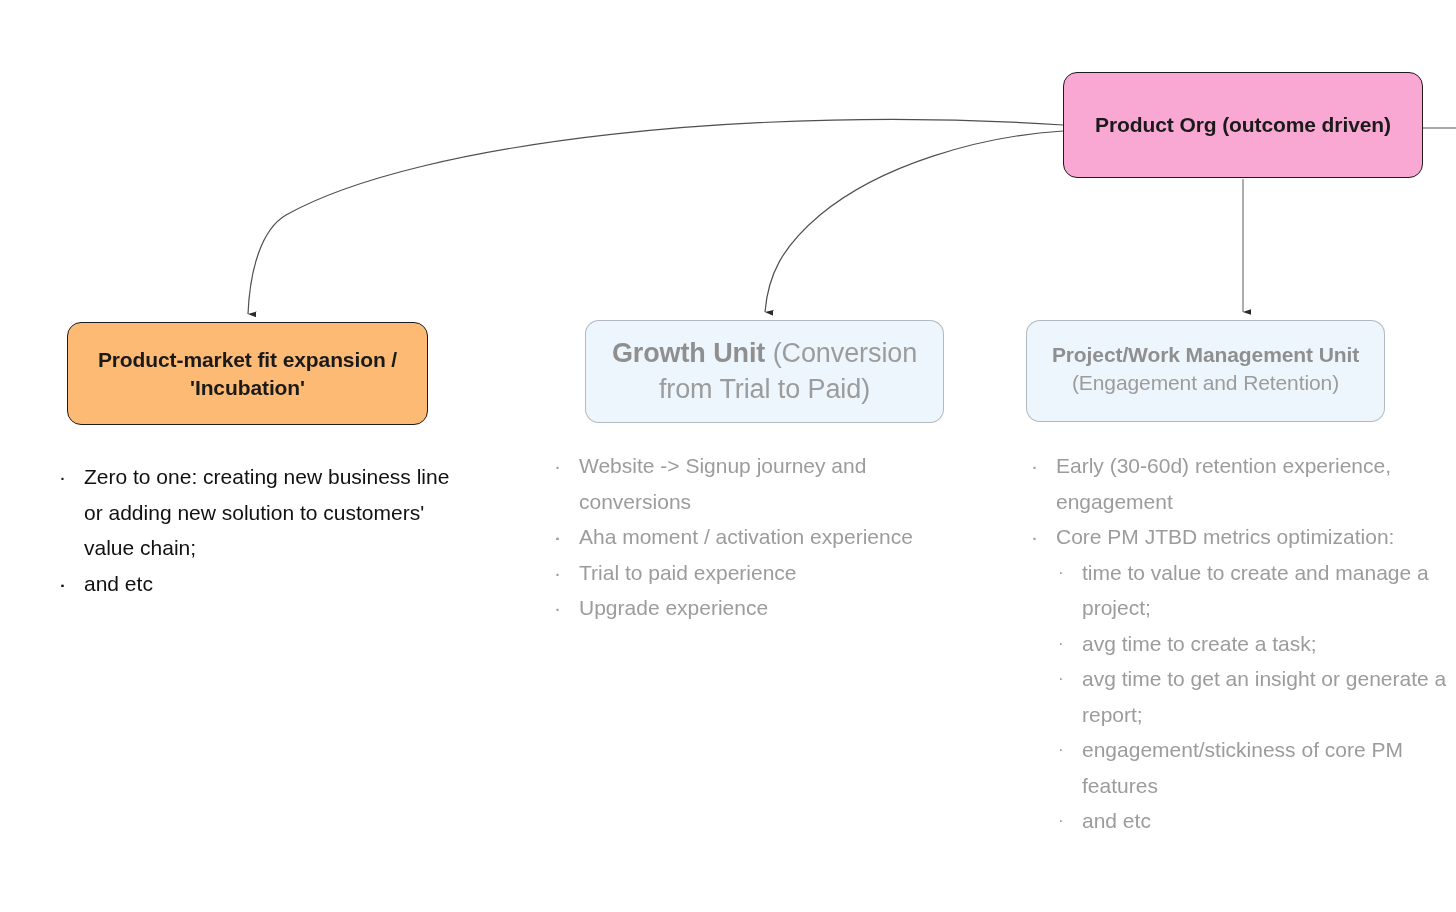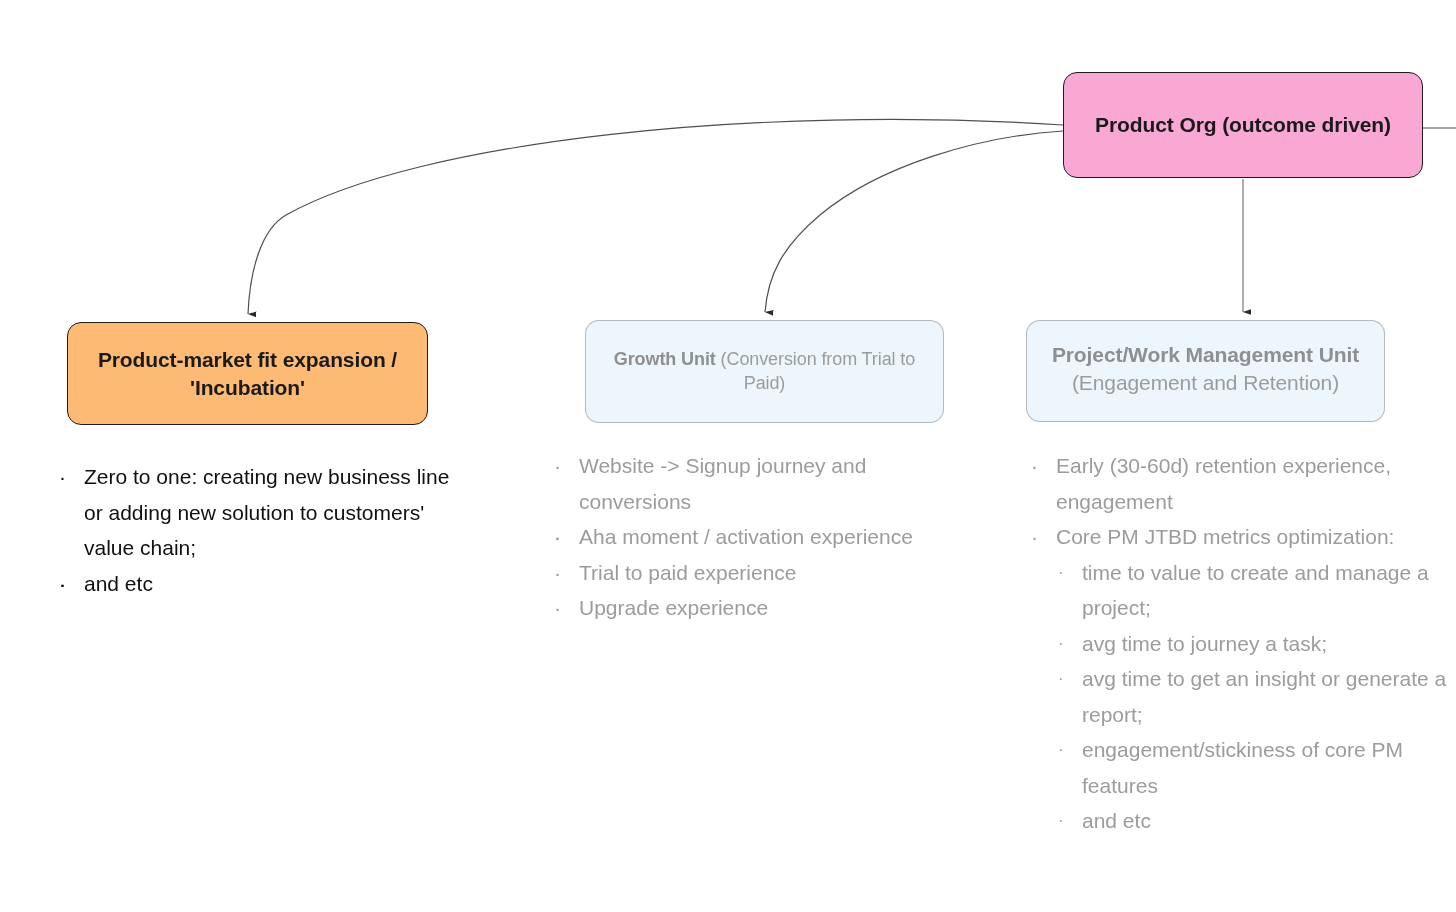--- a/index.html
+++ b/index.html
@@ -82,21 +82,21 @@
 
   .node-growth {
     left: 585px;
     top: 320px;
     width: 359px;
     height: 103px;
     background: #eef6fd;
     border: 1.6px solid rgba(28,28,28,0.28);
   }
   .node-growth .node-text {
-    font-size: 18px;
+    font-size: 27px;
     color: #9c9c9c;
     letter-spacing: -0.1px;
   }
   .node-growth .strong { font-weight: 700; color: #8f8f8f; }
 
   .node-pwm {
     left: 1026px;
     top: 320px;
     width: 359px;
     height: 102px;
@@ -260,21 +260,21 @@
         <span>Core PM JTBD metrics optimization:</span>
       </li>
     </ul>
     <ul class="sub">
       <li>
         <span class="bullet-dot">·</span>
         <span>time to value to create and manage a project;</span>
       </li>
       <li>
         <span class="bullet-dot">·</span>
-        <span>avg time to journey a task;</span>
+        <span>avg time to create a task;</span>
       </li>
       <li>
         <span class="bullet-dot">·</span>
         <span>avg time to get an insight or generate a report;</span>
       </li>
       <li>
         <span class="bullet-dot">·</span>
         <span>engagement/stickiness of core PM features</span>
       </li>
       <li>

